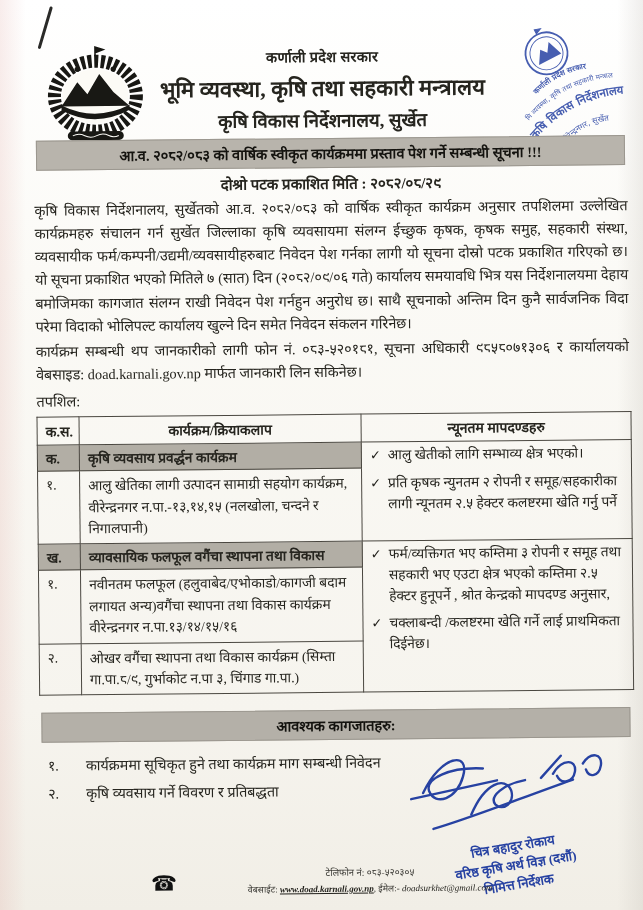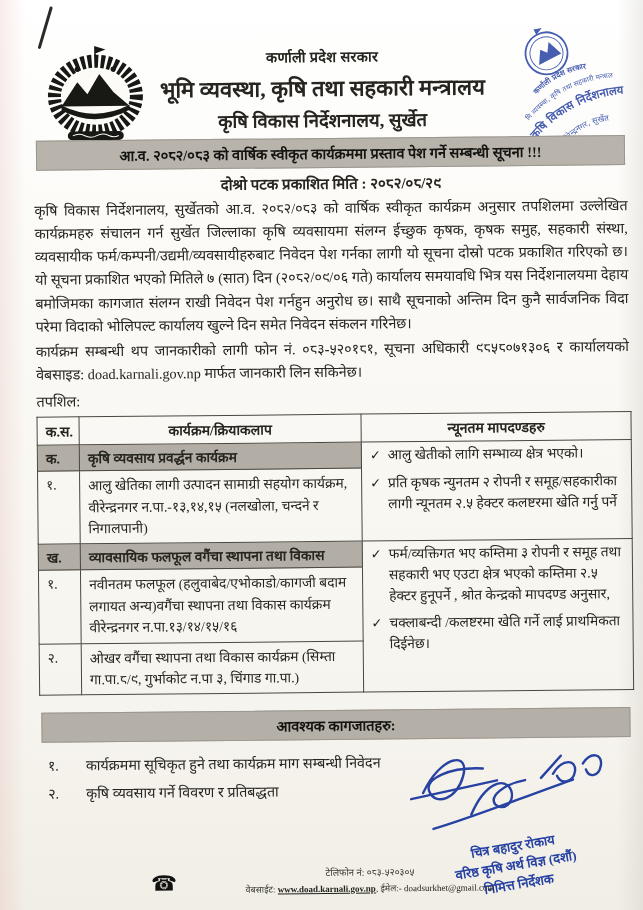--- a/index.html
+++ b/index.html
@@ -61,21 +61,21 @@
 
   
   .sig-block { position:absolute; right:18px; top:742px; width:230px; text-align:center; }
   .sig-text { transform:rotate(-9deg); transform-origin:60% 40%; color:#2742a2;
               font-weight:700; font-size:13px; line-height:1.45; margin-top:-14px; }
 
   
   .footer { position:absolute; left:190px; top:866px; width:350px; text-align:center; color:#3a3934; }
   .footer .tel { font-size:9.5px; }
   .footer .web { font-size:9px; margin-top:3px; }
-  .footer .web a { color:#23221d; font-weight:700; text-decoration:underline; }
+  .footer .web a { color:#23221d; font-weight:700; text-decoration:underline;font-style:italic; }
   .footer .web .email { text-decoration:none; font-weight:400; }
   .phone-icon { position:absolute; left:146px; top:870px; font-size:21px; color:#111; }
 
   svg text { font-family:"DejaVu Sans","Liberation Sans",sans-serif; }
 </style>
 </head>
 <body>
 
 <div class="sheet">
   <div class="tilt">

